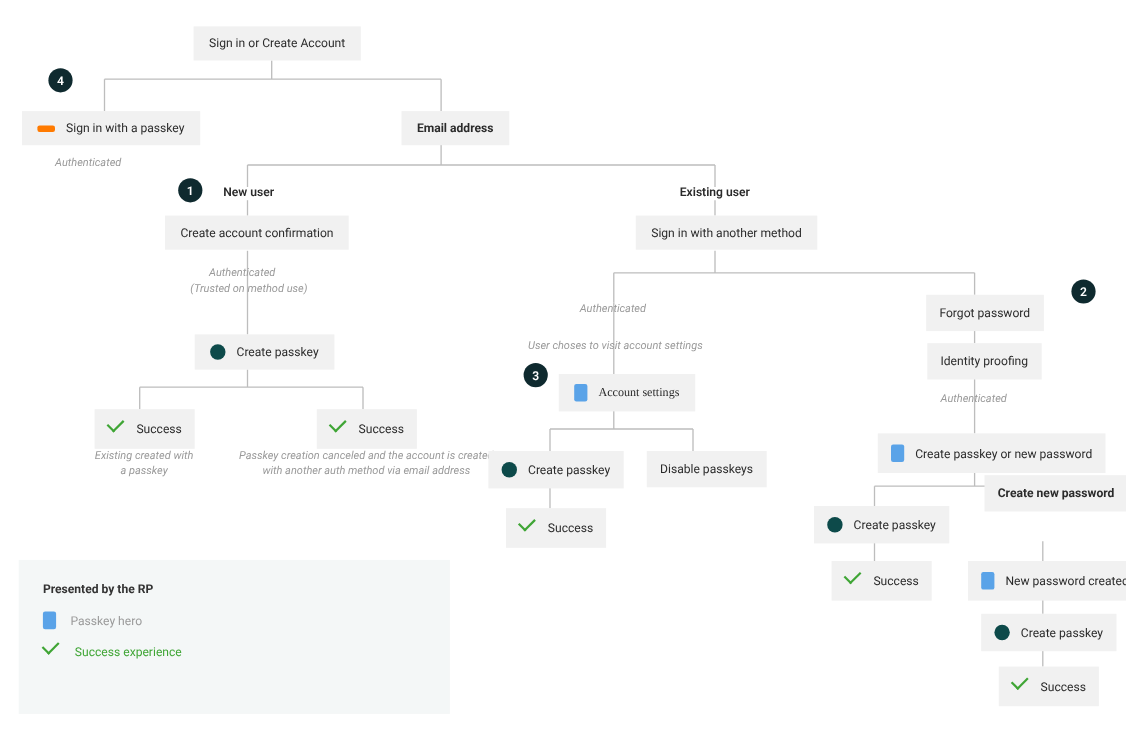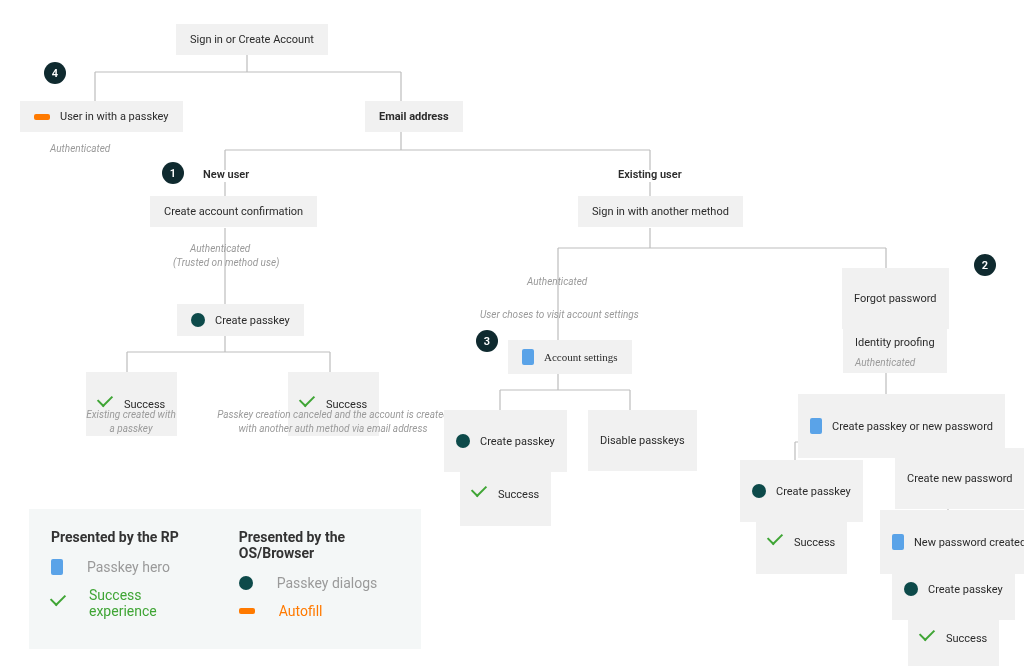--- a/index.html
+++ b/index.html
@@ -29,21 +29,21 @@
   svg.connectors path{stroke:var(--line);stroke-width:1.2;fill:none;}
 
   .node{
     position:absolute;
     background:var(--box);
     font-size:11px;
     padding:9px 14px;
     display:flex;align-items:center;gap:10px;
     white-space:nowrap;
   }
-  .node.compact{padding:24px 12px;}
+  .node.compact{padding:10px 12px;}
   .node span.lbl{}
   .branch-label{
     position:absolute;
     font-size:11px;
     font-weight:600;
     color:var(--text);
   }
   .caption{
     position:absolute;
     font-size:10px;
@@ -66,29 +66,29 @@
   .i-blue{width:12px;height:16px;border-radius:2px;background:var(--blue);}
   .i-check{width:16px;height:16px;display:block;}
   .i-check::before{
     content:"";display:block;width:12px;height:7px;
     border-left:2.5px solid var(--green);border-bottom:2.5px solid var(--green);
     transform:rotate(-45deg) translate(1px,-1px);
   }
 
   
   .legend{
-    position:absolute;left:29px;bottom:17px;
+    position:absolute;left:17px;bottom:17px;
     width:392px;height:140px;
     background:var(--legend-bg);
     padding:20px 22px 16px;
-    font-size:14px;
+    font-size:11px;
   }
   .legend .cols{display:flex;gap:46px;}
   .legend .col .hdr{font-weight:700;margin-bottom:14px;color:#333;}
-  .legend .row{display:flex;align-items:center;gap:24px;margin-bottom:12px;color:var(--muted);}
+  .legend .row{display:flex;align-items:center;gap:13px;margin-bottom:12px;color:var(--muted);}
   .legend .row.green{color:var(--green);}
   .legend .row.orange{color:var(--orange);}
 </style>
 </head>
 <body>
 
 <svg class="connectors">
 
   <path d="M247 55 V72 M95 72 H401 M95 72 V101 M401 72 V101"></path>
 
@@ -125,21 +125,21 @@
 <div class="badge" style="left:476px;top:330px;">
     <span>3</span>
   </div>
 
 <div class="node" style="left:176px;top:24px;">
   <span class="lbl">Sign in or Create Account</span>
 </div>
 
 <div class="node" style="left:20px;top:101px;">
   <span class="i-orange"></span>
-  <span class="lbl">User in with a passkey</span>
+  <span class="lbl">Sign in with a passkey</span>
 </div>
 <div class="caption" style="left:50px;top:142px;text-align:left;">Authenticated</div>
 
 <div class="node" style="left:365px;top:101px;font-weight:bold;">
   <span class="lbl">Email address</span>
 </div>
 
 <div class="branch-label" style="left:203px;top:168px;">New user</div>
 <div class="node" style="left:150px;top:196px;">
   <span class="lbl">Create account confirmation</span>
@@ -195,21 +195,21 @@
 </div>
 <div class="caption" style="left:855px;top:356px;">Authenticated</div>
 <div class="node compact" style="left:798px;top:394px;">
   <span class="i-blue"></span>
   <span class="lbl">Create passkey or new password</span>
 </div>
 <div class="node compact" style="left:740px;top:460px;">
   <span class="i-teal"></span>
   <span class="lbl">Create passkey</span>
 </div>
-<div class="node compact" style="left:895px;top:448px;">
+<div class="node compact" style="left:895px;top:432px;font-weight:bold;">
   <span class="lbl">Create new password</span>
 </div>
 <div class="node compact" style="left:756px;top:510px;">
   <span class="i-check"></span>
   <span class="lbl">Success</span>
 </div>
 <div class="node compact" style="left:880px;top:510px;">
   <span class="i-blue"></span>
   <span class="lbl">New password created</span>
 </div>
@@ -228,25 +228,14 @@
       <div class="hdr">Presented by the RP</div>
       <div class="row">
         <span class="i-blue"></span>
         <span>Passkey hero</span>
       </div>
       <div class="row green">
         <span class="i-check"></span>
         <span>Success experience</span>
       </div>
     </div>
-    <div class="col">
-      <div class="hdr">Presented by the OS/Browser</div>
-      <div class="row">
-        <span class="i-teal"></span>
-        <span>Passkey dialogs</span>
-      </div>
-      <div class="row orange">
-        <span class="i-orange"></span>
-        <span>Autofill</span>
-      </div>
-    </div>
   </div>
 </div>
 
 </body></html>

